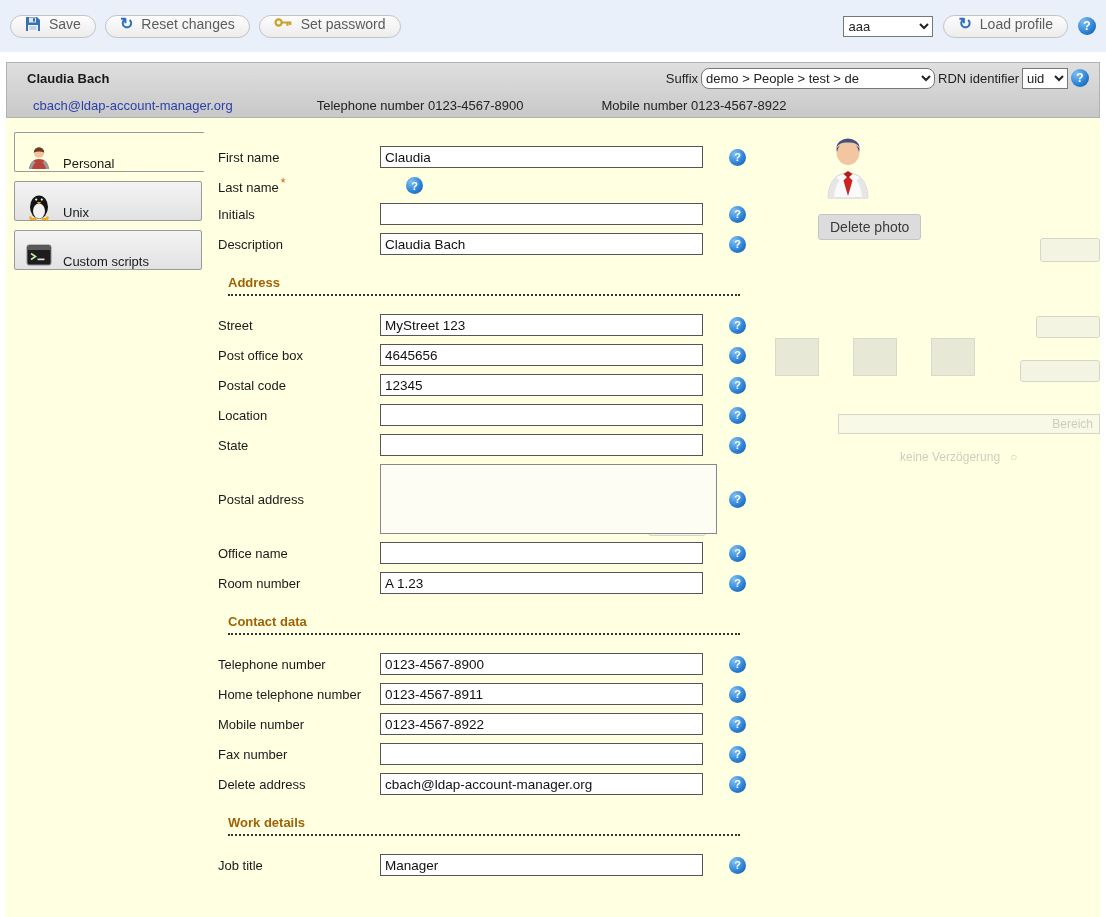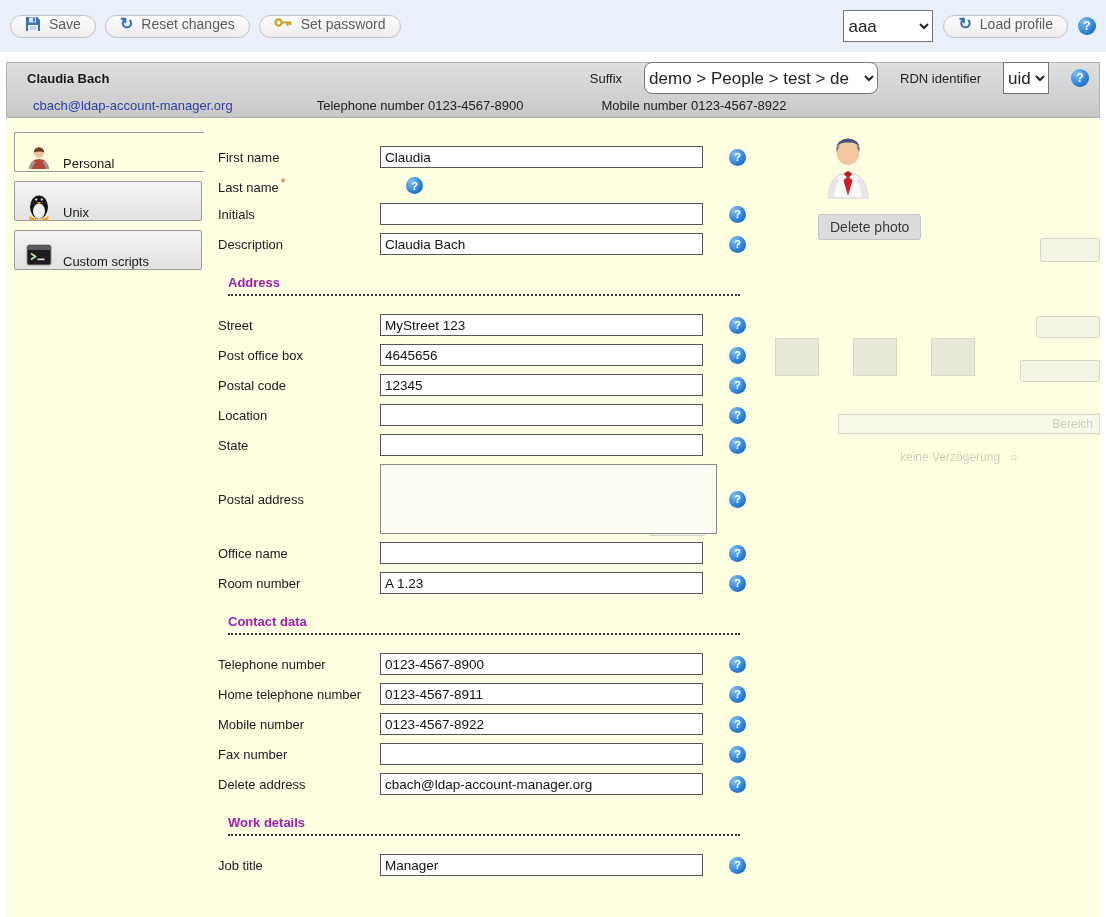--- a/index.html
+++ b/index.html
@@ -20,21 +20,21 @@
     background:linear-gradient(#fdfdfd,#ececec);
     border:1px solid #c3c3c3; border-radius:12px;
     height:23px; padding:0 14px; color:#5c5c5c; font-size:14px;
     cursor:pointer; white-space:nowrap;
   }
   .btn + .btn { margin-left:9px; }
   .btn-password { margin-left:24px; }
   .toolbar-right { margin-left:auto; display:flex; align-items:center; gap:10px; }
   .glyph-arrow { color:#2f6fbf; font-size:16px; font-weight:bold; line-height:1; }
   select {
-    font-family:inherit; font-size:17px; height:32px;
+    font-family:inherit; font-size:13px; height:21px;
     border:1px solid #777; background:#fff; color:#222;
   }
   .profile-select { width:90px; }
 
   
   .help {
     width:17px; height:17px; border-radius:50%;
     background:radial-gradient(circle at 32% 28%, #7ec0f2 0%, #2a7fd4 60%, #11509c 100%);
     color:#fff; font-weight:bold; font-size:11px;
     display:inline-flex; align-items:center; justify-content:center;
@@ -45,21 +45,21 @@
   
   .header {
     position:absolute; top:62px; left:6px; width:1094px; height:56px;
     background:linear-gradient(#dfdfdf,#c8c8c8);
     border:1px solid #b2b2b2;
   }
   .header-row1 {
     display:flex; align-items:center; height:30px; padding:0 10px 0 20px;
   }
   .header-title { font-weight:bold; font-size:13px; color:#1a1a1a; }
-  .header-row1-right { margin-left:auto; display:flex; align-items:center; gap:22px; }
+  .header-row1-right { margin-left:auto; display:flex; align-items:center; gap:3px; }
   .suffix-select { width:234px;border-radius:8px; }
   .rdn-select { width:46px; }
   .header-row2 {
     display:flex; align-items:center; height:24px; padding-left:26px; font-size:13px;
   }
   .header-email { color:#2b3fa8; text-decoration:none; cursor:pointer; }
   .header-phone { margin-left:84px; }
   .header-mobile { margin-left:78px; }
 
   
@@ -92,21 +92,21 @@
     font-family:inherit; font-size:13.5px; padding:1px 4px; color:#111;
   }
   .ta {
     width:337px; height:70px; border:1px solid #888; background:#fdfdf4;
     font-family:inherit; font-size:13.5px; padding:2px 4px; resize:none;
   }
   .frow .help { margin-left:26px; }
   .frow-ta .help { margin-left:12px; }
   .section-title {
     margin:20px 0 18px 10px; width:512px;
-    font-weight:bold; font-size:13px; color:#a21caf;
+    font-weight:bold; font-size:13px; color:#a16207;
     padding-bottom:4px; border-bottom:2px dotted #333;
   }
 
   
   .photo { position:absolute; left:814px; top:16px; width:56px; height:68px; }
   .delete-photo-btn {
     position:absolute; left:812px; top:96px;
     background:#dcdcdc; border:1px solid #c4c4c4; border-radius:3px;
     padding:4px 11px; font-size:14px; color:#3a3a3a; cursor:pointer; white-space:nowrap;
   }

